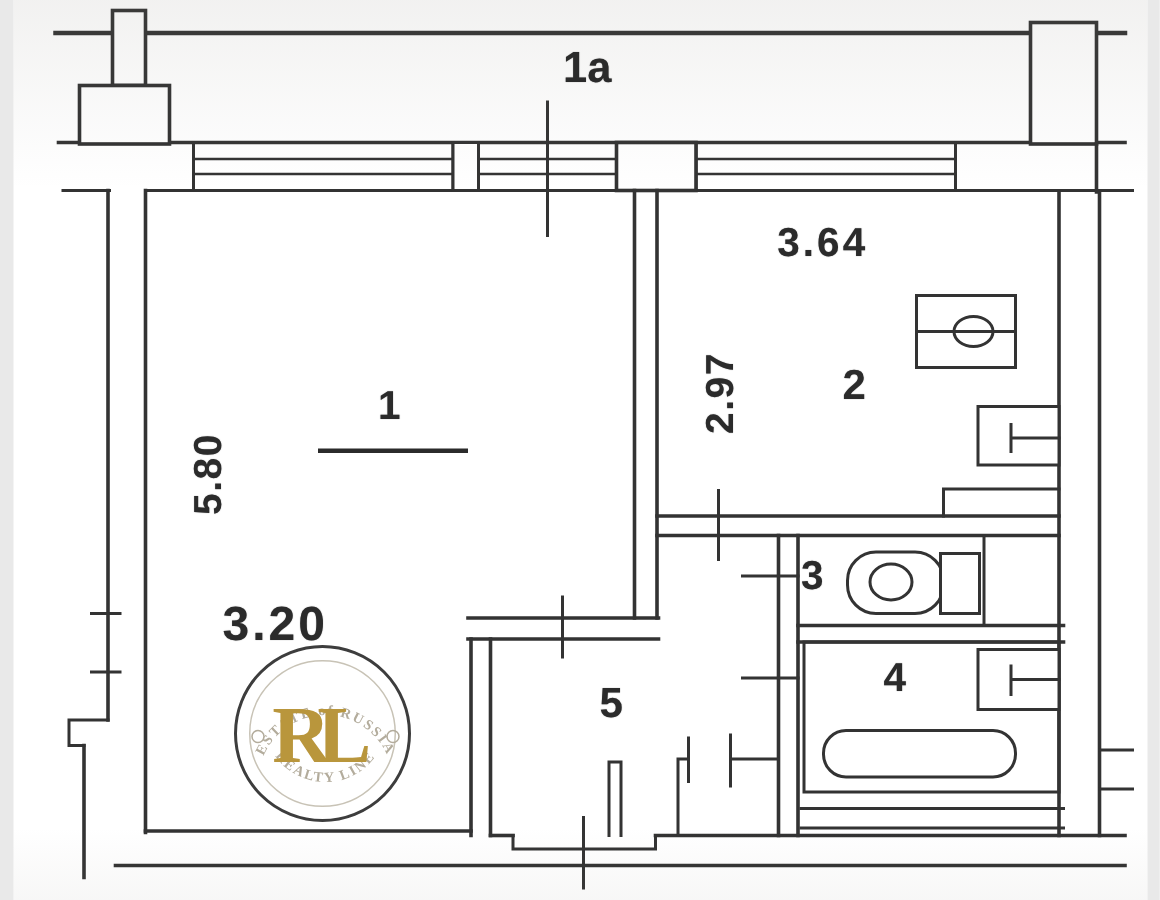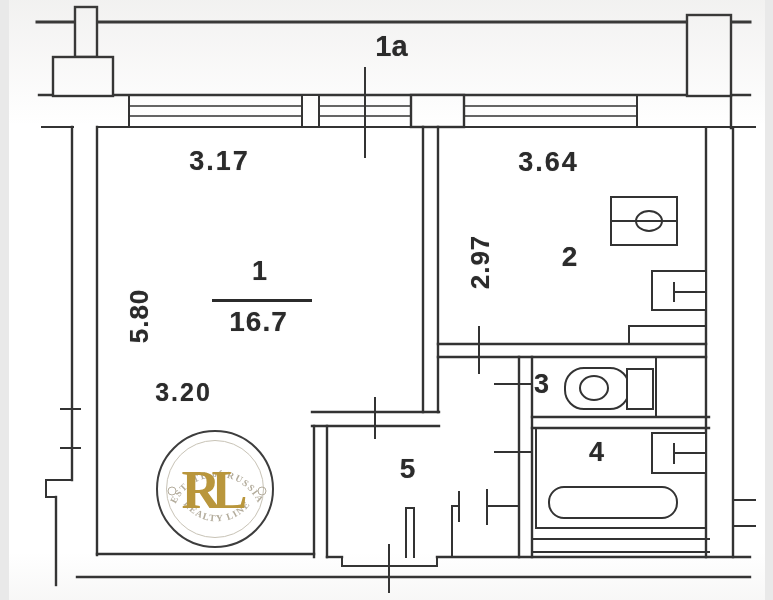--- a/index.html
+++ b/index.html
@@ -32,21 +32,21 @@
     text-shadow:0 0 0.7px rgba(40,40,40,0.55);
   }
   .lbl.rot{transform:translate(-50%,-50%) rotate(-90deg);}
   #lbl-1a {left:383px;top:46px; font-size:29px}
   #lbl-317{left:211px;top:161px;font-size:27px;letter-spacing:2px}
   #lbl-244{left:540px;top:162px;font-size:27px;letter-spacing:2px}
   #lbl-297{left:471px;top:262px;font-size:26px;letter-spacing:1px}
   #lbl-580{left:130px;top:316px;font-size:26px;letter-spacing:1px}
   #lbl-1  {left:251px;top:271px;font-size:27px}
   #lbl-167{left:250px;top:322px;font-size:28px;letter-spacing:1px}
-  #lbl-320{left:175px;top:392px;font-size:25px;letter-spacing:2px}
+  #lbl-320{left:175px;top:416px;font-size:32px;letter-spacing:2px}
   #lbl-5  {left:399px;top:469px;font-size:28px}
   #lbl-2  {left:561px;top:257px;font-size:28px}
   #lbl-3  {left:533px;top:384px;font-size:27px}
   #lbl-4  {left:588px;top:452px;font-size:27px}
   #frac-line{position:absolute;left:203px;top:299px;width:100px;height:0;
     border-top:3px solid #2b2b2b;z-index:4;}
 
   
   #stamp{
     position:absolute;left:147px;top:430px;width:118px;height:118px;
@@ -154,27 +154,25 @@
       <rect class="w2" x="527" y="428" width="170" height="100"></rect>
       <g>
         <rect class="wfill w2" x="643" y="433" width="54" height="40"></rect>
         <path class="w2" d="M665 444V463M665 453H697"></path>
       </g>
       <rect class="w2" x="540" y="487" width="128" height="31" rx="15"></rect>
     </g>
   </svg>
 
   <div class="lbl" id="lbl-1a">1a</div>
-  <div class="lbl" id="lbl-317">3.17</div>
   <div class="lbl" id="lbl-244">3.64</div>
   <div class="lbl rot" id="lbl-297">2.97</div>
   <div class="lbl rot" id="lbl-580">5.80</div>
   <div class="lbl" id="lbl-1">1</div>
   <div id="frac-line"></div>
-  <div class="lbl" id="lbl-167">16.7</div>
   <div class="lbl" id="lbl-320">3.20</div>
   <div class="lbl" id="lbl-5">5</div>
   <div class="lbl" id="lbl-2">2</div>
   <div class="lbl" id="lbl-3">3</div>
   <div class="lbl" id="lbl-4">4</div>
 
   <div id="stamp">
     <div class="inner-ring"></div>
     <svg width="118" height="118" viewBox="0 0 118 118">
       <defs>

